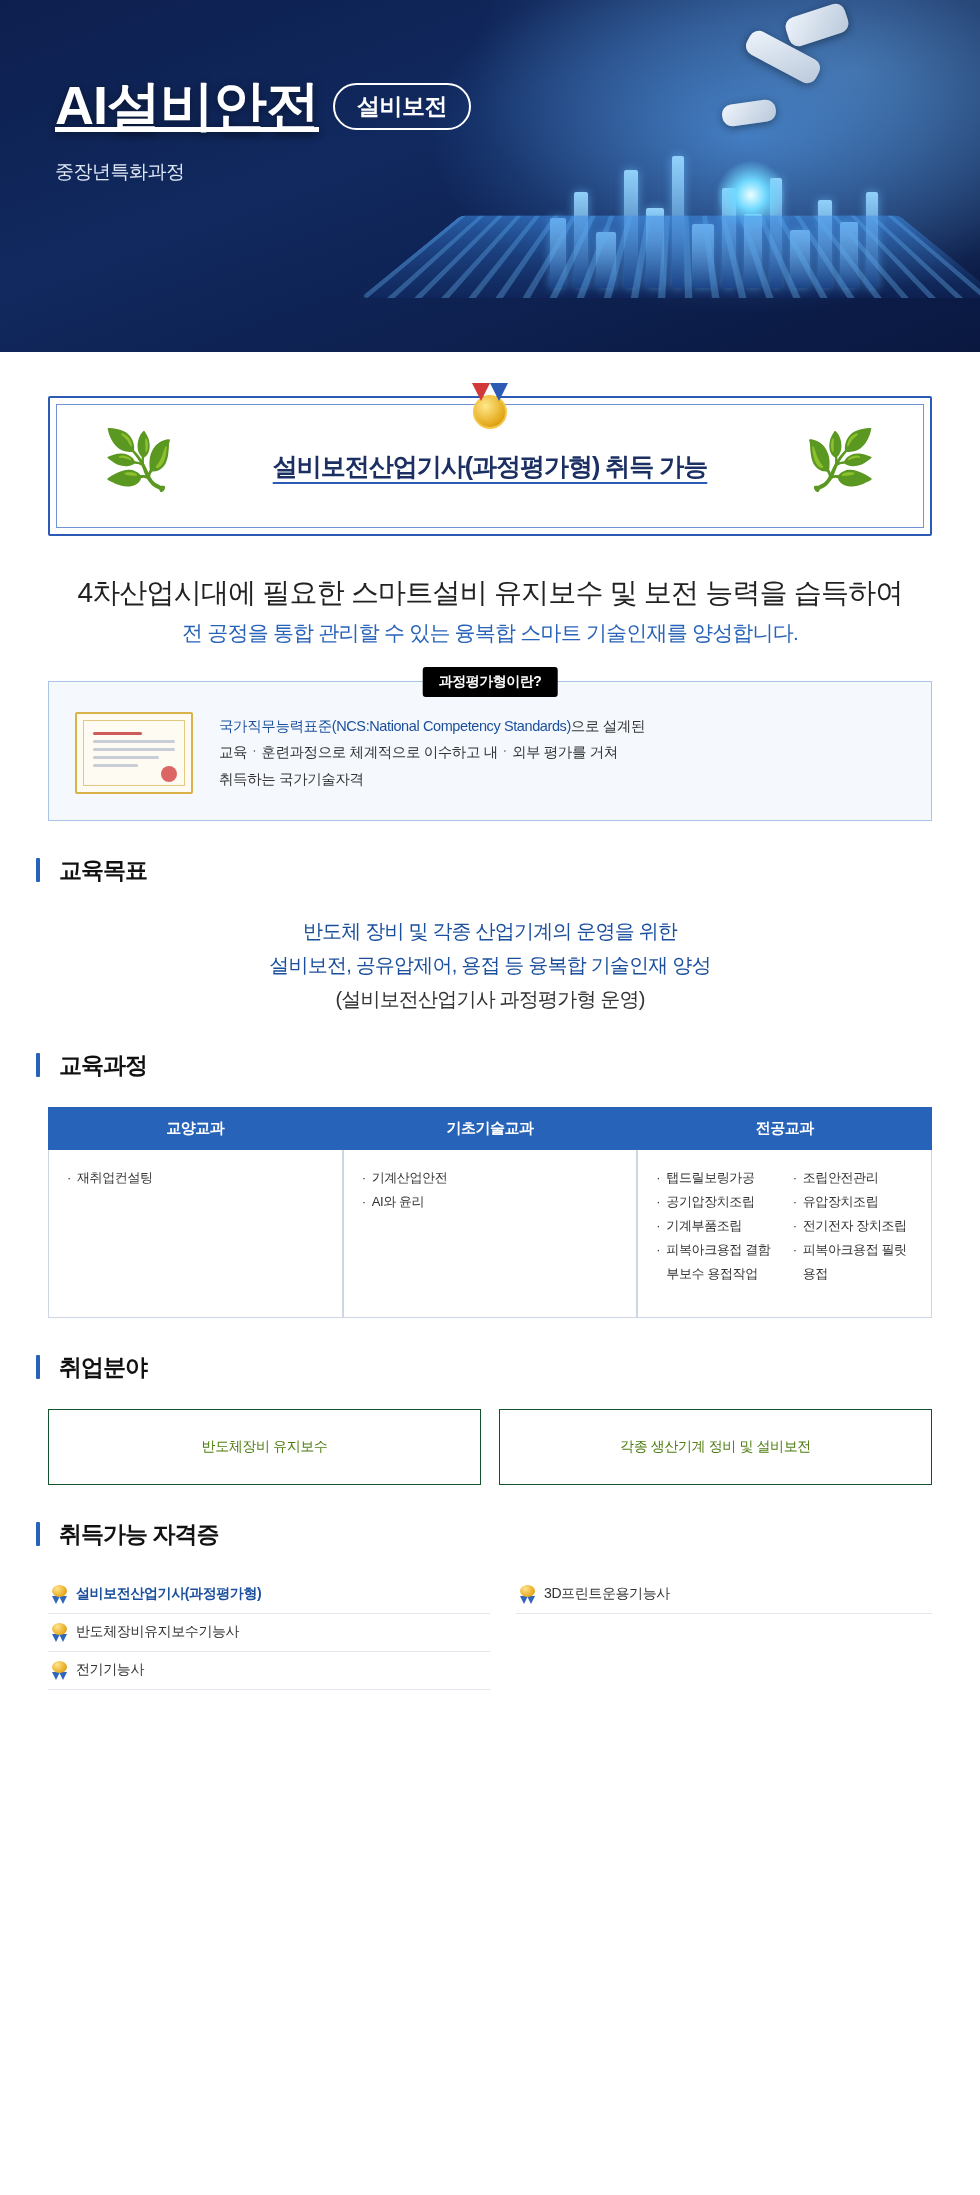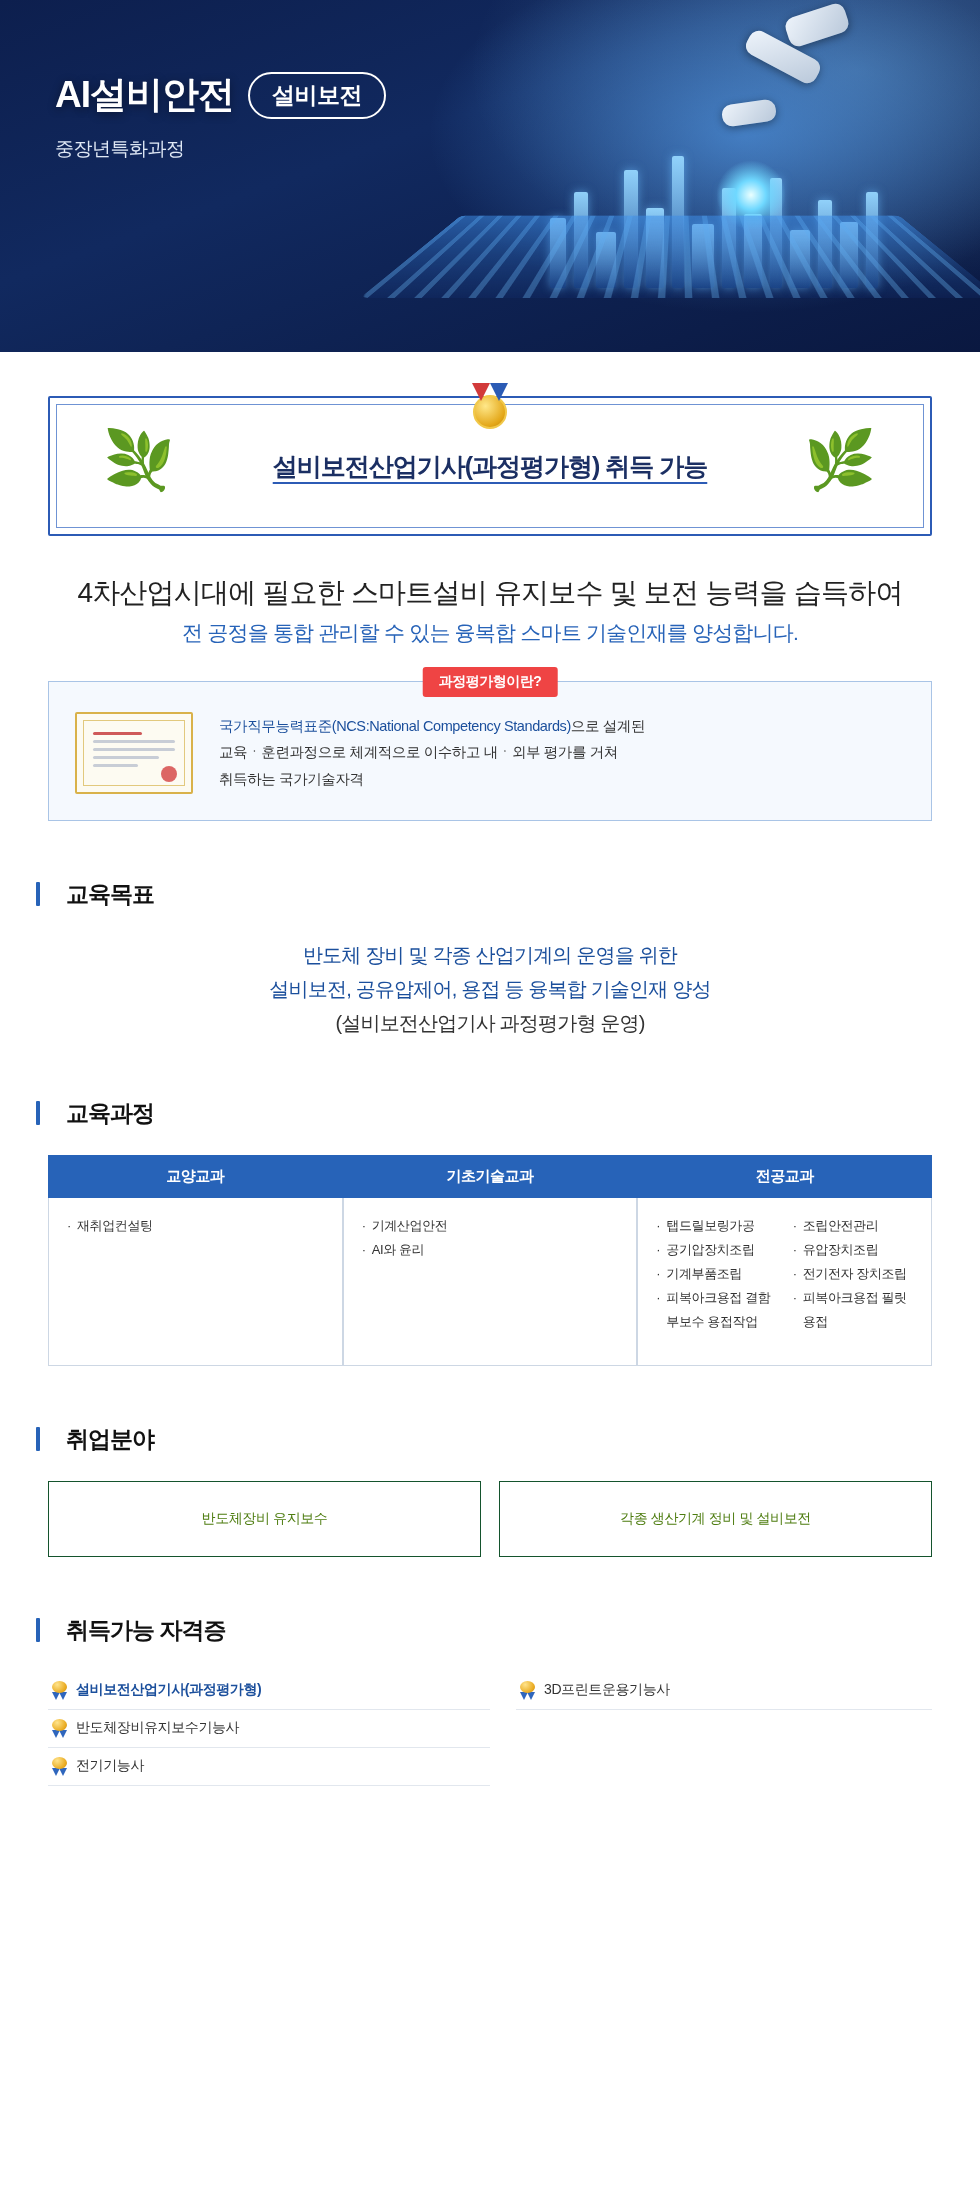--- a/index.html
+++ b/index.html
@@ -58,22 +58,23 @@
     display:block;
   }
   .spark {
     position:absolute; left:16px; top:150px; width:70px; height:70px;
     background: radial-gradient(circle, #eaffff 0%, #6fd8ff 30%, rgba(60,170,255,0) 70%);
     border-radius:50%;
   }
   .hero-inner { position: relative; padding: 70px 0 0 55px; }
   .hero-title-row { display: flex; align-items: center; gap: 14px; }
   .hero-title {
-    font-size: 37px; font-weight: bold; color: #ffffff; letter-spacing: -1px;
+    font-size: 54px; font-weight: bold; color: #ffffff; letter-spacing: -1px;
     text-shadow: 0 2px 10px rgba(0,0,0,0.45);
+    text-decoration: underline;
   }
   .hero-badge {
     border: 2px solid #ffffff; border-radius: 24px;
     color: #ffffff; font-size: 23px; font-weight: bold;
     padding: 6px 22px; letter-spacing: -0.5px;
   }
   .hero-sub {
     margin-top: 16px; color: #dfe8f5; font-size: 19px; letter-spacing: -0.5px;
   }
 
@@ -128,21 +129,21 @@
 
   
   .intro { text-align: center; margin-top: 34px; line-height: 1.65; }
   .intro .l1 { font-size: 28px; color: #222; letter-spacing: -0.8px; }
   .intro .l2 { font-size: 21px; color: #2763b8; letter-spacing: -0.8px; }
 
   
   .ncs-wrap { margin: 30px 48px 0 48px; position: relative; }
   .ncs-tab {
     position: absolute; top: -14px; left: 50%; transform: translateX(-50%);
-    background: #ef4444; color: #fff; font-size: 14px; font-weight: bold;
+    background: #000000; color: #fff; font-size: 14px; font-weight: bold;
     padding: 6px 16px; border-radius: 3px; letter-spacing: -0.5px;
   }
   .ncs-box {
     border: 1px solid #a9c4e6; background: #f5f9fe;
     padding: 30px 26px 26px 26px;
     display: flex; align-items: center; gap: 26px;
     min-height: 128px;
   }
   .ncs-cert {
     width: 118px; height: 82px; flex: 0 0 118px;
@@ -163,22 +164,22 @@
   .ncs-cert .seal {
     position:absolute; right: 14px; bottom: 10px;
     width: 16px; height: 16px; border-radius: 50%;
     background: #d64b4b; opacity: .85;
   }
   .ncs-text { font-size: 14.5px; line-height: 1.85; color: #333; letter-spacing: -0.4px; }
   .ncs-text .hl { color: #1b4f9c; font-weight: normal; }
 
   
   .sec-head {
-    display: flex; align-items: center; gap: 26px;
-    margin: 58px 0 0 36px;
+    display: flex; align-items: center; gap: 19px;
+    margin: 34px 0 0 36px;
   }
   .sec-head .bar { width: 4px; height: 24px; background: #2763b8; border-radius: 1px; }
   .sec-head .t { font-size: 23px; font-weight: bold; color: #111; letter-spacing: -1px; }
 
   
   .goal { text-align: center; margin-top: 28px; line-height: 1.7; }
   .goal div { font-size: 20px; color: #1b4f9c; letter-spacing: -0.8px; }
   .goal div.last { color: #333; }
 
   

